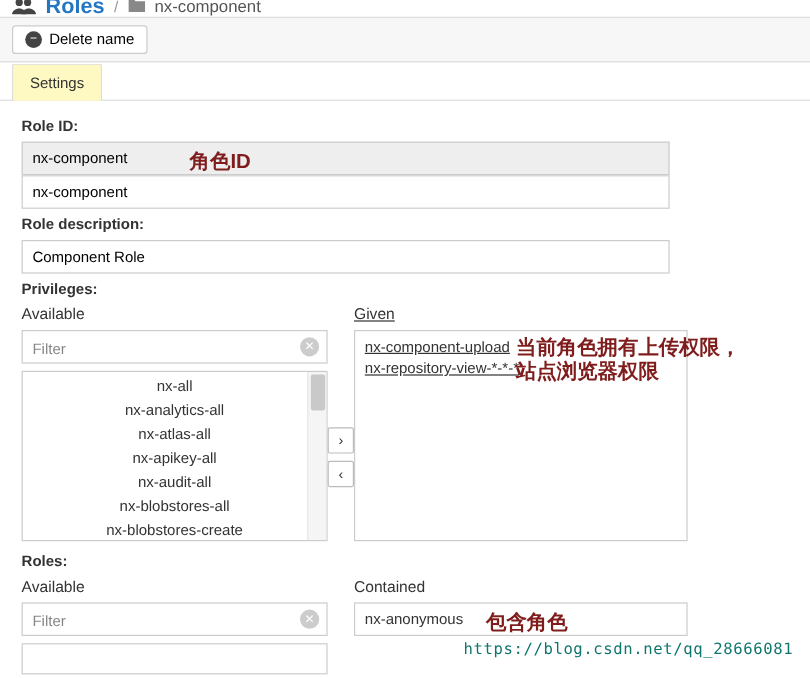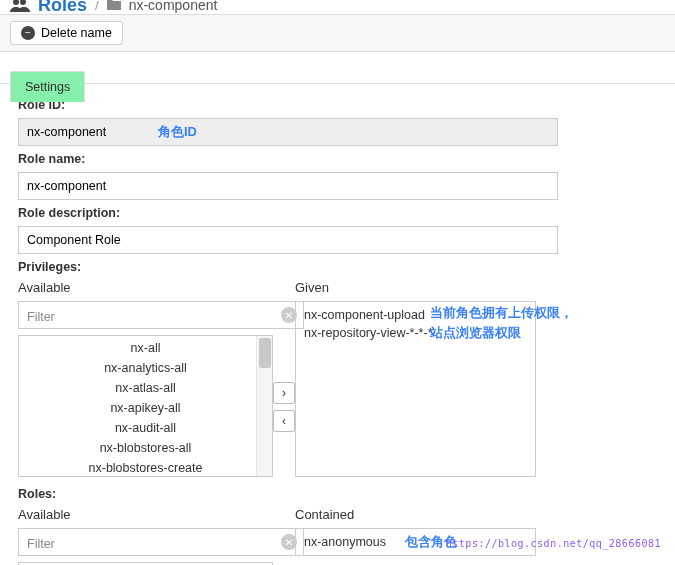--- a/index.html
+++ b/index.html
@@ -11,50 +11,50 @@
   .crumb .icon-roles svg { vertical-align:top; }
   .crumb .sep { color:#999; }
   .crumb .link { color:#2476c3; font-size:18px; font-weight:600; }
   .crumb .current { color:#555; font-size:14px; }
 
   .toolbar { border:1px solid #ddd; border-left:none; border-right:none; background:#f7f7f7; padding:6px 10px; }
   .btn { display:inline-flex; align-items:center; gap:6px; background:#fff; border:1px solid #ccc; border-radius:3px; padding:4px 10px; font-size:12.5px; cursor:pointer; }
   .btn .circ { width:14px; height:14px; border-radius:50%; background:#444; display:flex; align-items:center; justify-content:center; color:#fff; font-size:10px; line-height:1; }
 
   .tabs { border-bottom:1px solid #ddd; padding:0 10px; }
-  .tab { display:inline-block; padding:8px 14px; border:1px solid #ddd; border-bottom:none; background:#86efac; font-size:12.5px; border-radius:2px 2px 0 0; position:relative; top:19px; cursor:pointer; }
+  .tab { display:inline-block; padding:8px 14px; border:1px solid #ddd; border-bottom:none; background:#fef9c3; font-size:12.5px; border-radius:2px 2px 0 0; position:relative; top:1px; cursor:pointer; }
 
   .form { padding:8px 18px 0; }
   .field-label { font-weight:700; font-size:12.5px; margin:6px 0; }
   .text-input { width:540px; height:28px; border:1px solid #ccc; padding:4px 8px; font-size:12.5px; background:#fff; }
   .text-input.readonly { background:#eee; }
-  .annot { color:#3b82f6; font-weight:700; position:absolute; font-size:13px; }
+  .annot { color:#7f1d1d; font-weight:700; position:absolute; font-size:17px; }
 
   .dual { display:flex; gap:0; margin-top:4px; }
   .pane { width:255px; }
   .pane-title { font-size:13px; color:#333; margin-bottom:6px; font-weight:400; }
-  .filter-box { position:relative; width:286px; height:28px; border:1px solid #ccc; display:flex; align-items:center; padding:4px 28px 0 8px; color:#888; font-size:12.5px; background:#fff; }
+  .filter-box { position:relative; width:255px; height:28px; border:1px solid #ccc; display:flex; align-items:center; padding:4px 28px 0 8px; color:#888; font-size:12.5px; background:#fff; }
   .filter-box .clear { position:absolute; right:6px; top:5px; width:16px; height:16px; border-radius:50%; background:#ccc; color:#fff; display:flex; align-items:center; justify-content:center; font-size:10px; cursor:pointer; }
   .listbox { width:255px; height:142px; border:1px solid #ccc; margin-top:6px; overflow:hidden; position:relative;text-align:center; }
   .listbox .inner { padding:2px 0; }
   .list-item { padding:3px 8px; font-size:12.5px; color:#333; cursor:pointer; }
   .scroll-hint { position:absolute; right:0; top:0; width:16px; height:100%; border-left:1px solid #e6e6e6; background:#f5f5f5; }
   .scroll-hint .thumb { position:absolute; left:2px; top:2px; width:12px; height:30px; background:#c9c9c9; border-radius:2px; }
 
   .btns-mid { display:flex; flex-direction:column; justify-content:center; gap:6px; margin-top:56px; }
   .sq-btn { width:22px; height:22px; border:1px solid #bbb; background:#fff; border-radius:2px; display:flex; align-items:center; justify-content:center; font-size:12px; cursor:pointer; color:#333; }
 
-  .given-box { width:241px; height:176px; border:1px solid #ccc; padding:4px 0; }
+  .given-box { width:278px; height:176px; border:1px solid #ccc; padding:4px 0; }
   .given-item { padding:2px 8px; font-size:12.5px; color:#333; cursor:pointer; white-space:nowrap; overflow:hidden; text-overflow:clip; }
 
   .roles-section { margin-top:10px; }
   .listbox.small { height:26px; }
   .given-box.small { height:28px; }
 
-  .watermark { position:absolute; bottom:16px; right:14px; color:#8b5cf6; font-size:10px; font-family: monospace; letter-spacing:0.5px; pointer-events:none; }
+  .watermark { position:absolute; bottom:16px; right:14px; color:#0f766e; font-size:13px; font-family: monospace; letter-spacing:0.5px; pointer-events:none; }
 </style>
 </head>
 <body>
 
 <div class="page">
 
   <div class="crumb">
     <span class="icon-roles">
       <svg width="20" height="14" viewBox="0 0 20 14">
           <circle cx="6" cy="4" r="3" fill="#444"></circle>
@@ -84,21 +84,20 @@
     <div class="tab">Settings</div>
   </div>
 
   <div class="form">
     <div class="field-label">Role ID:</div>
     <div style="position:relative;">
       <input class="text-input readonly" readonly="" value="nx-component" style="">
       <span class="annot" style="left:140px; top:5px;">角色ID</span>
     </div>
 
-    <div class="field-label">Role name:</div>
     <input class="text-input" value="nx-component" style="">
 
     <div class="field-label">Role description:</div>
     <input class="text-input" value="Component Role" style="">
 
     <div class="field-label">Privileges:</div>
 
     
     <div class="dual">
       <div class="pane">
@@ -125,21 +124,21 @@
 
       <div class="btns-mid">
         <div class="sq-btn">
           <span>›</span>
         </div>
         <div class="sq-btn">
           <span>‹</span>
         </div>
       </div>
 
-      <div class="pane" style="position:relative;">
+      <div class="pane" style="position:relative;text-decoration:underline;">
         <div class="pane-title">Given</div>
         <div class="given-box" id="priv-given">
             <div class="given-item">nx-component-upload</div>
             <div class="given-item">nx-repository-view-*-*-*</div>
           </div>
         <span class="annot" style="left:135px; top:24px; white-space:nowrap;">当前角色拥有上传权限，</span>
         <span class="annot" style="left:135px; top:44px; white-space:nowrap;">站点浏览器权限</span>
       </div>
     </div>
 

